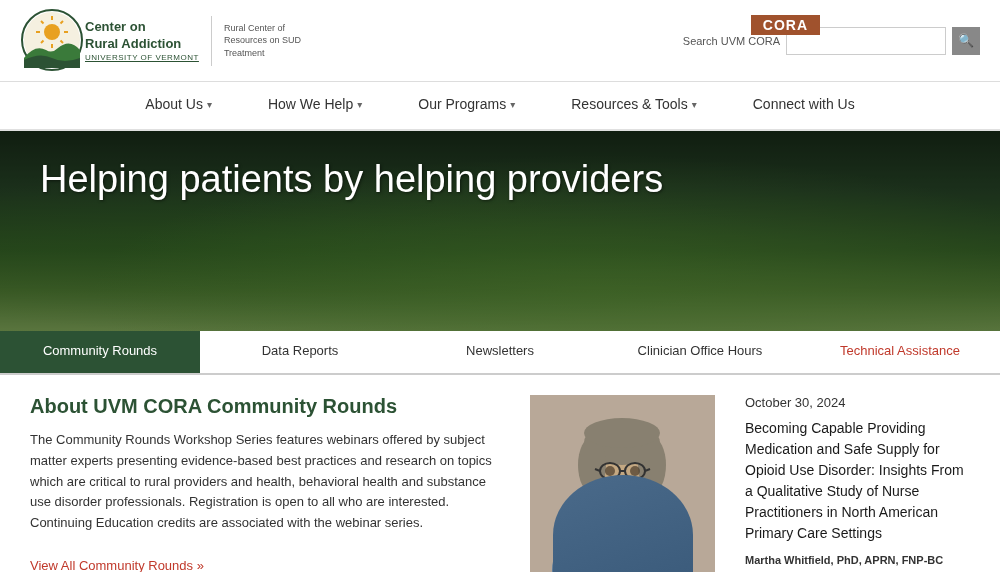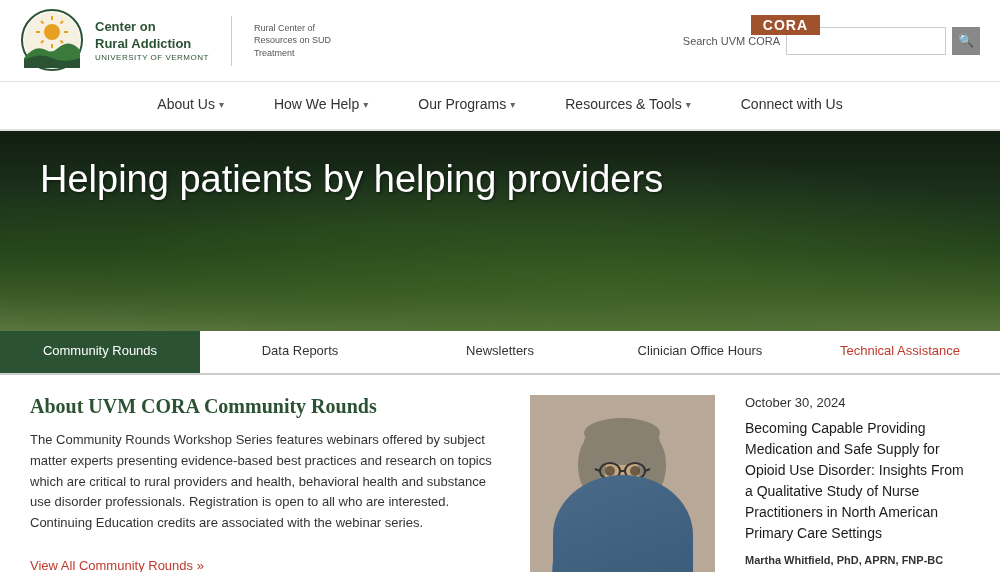--- a/index.html
+++ b/index.html
@@ -11,21 +11,20 @@
       align-items: center;
       padding: 8px 20px;
       border-bottom: 1px solid #ddd;
       background: #fff;
       position: relative;
       min-height: 70px;
     }
     .logo-area {
       display: flex;
       align-items: center;
-      gap: 10px;
       flex-shrink: 0;
     }
     .logo-icon {
       width: 65px;
       height: 65px;
       flex-shrink: 0;
     }
     .logo-text {
       display: flex;
       flex-direction: column;
@@ -34,20 +33,21 @@
       font-size: 13px;
       font-weight: bold;
       color: #2c5234;
       line-height: 1.3;
     }
     .logo-subtitle {
       font-size: 8px;
       color: #2c5234;
       text-transform: uppercase;
       letter-spacing: 0.5px;
+      text-decoration: underline;
     }
     .logo-divider {
       width: 1px;
       height: 50px;
       background: #ccc;
       margin: 0 12px;
     }
     .rural-center-text {
       font-size: 9px;
       color: #555;
@@ -99,21 +99,21 @@
       padding: 2px 12px;
       letter-spacing: 1px;
     }
 
     
     .nav {
       background: #fff;
       border-bottom: 2px solid #e0e0e0;
       display: flex;
       justify-content: center;
-      gap: 6px;
+      gap: 12px;
       padding: 0;
     }
     .nav-item {
       font-size: 14px;
       color: #333;
       padding: 14px 22px;
       cursor: pointer;
       display: flex;
       align-items: center;
       gap: 4px;
@@ -198,21 +198,20 @@
       background: #fff;
     }
     .left-col {
       flex: 0 0 480px;
     }
     .left-col h2 {
       font-size: 20px;
       color: #2c5234;
       margin-bottom: 12px;
       font-weight: bold;
-      font-family: Liberation Serif, serif;
     }
     .left-col p {
       font-size: 13px;
       color: #333;
       line-height: 1.6;
       margin-bottom: 22px;
     }
     .view-link {
       color: #c0392b;
       font-size: 13px;

